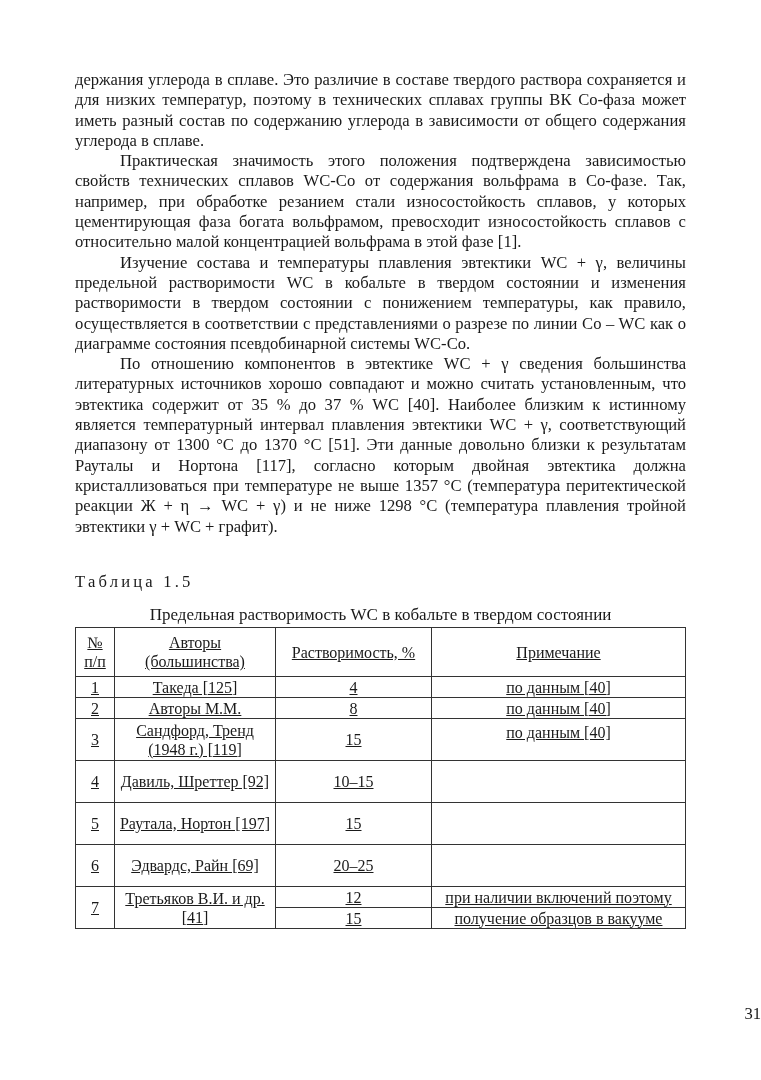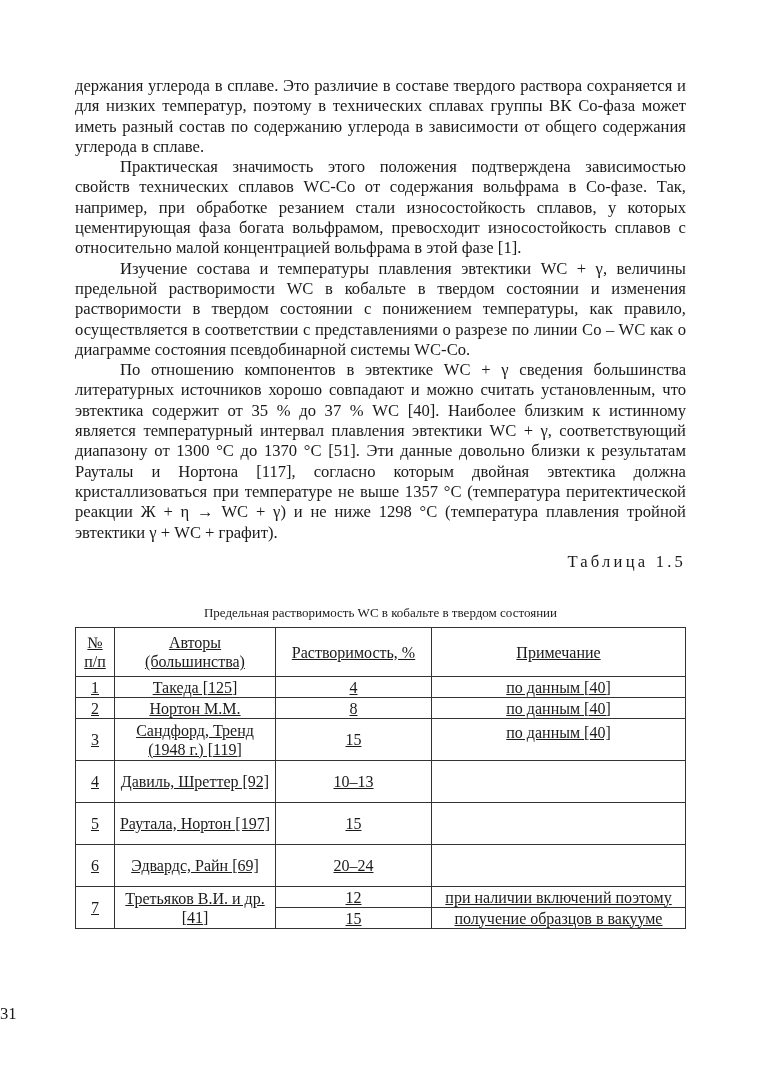--- a/index.html
+++ b/index.html
@@ -1,34 +1,34 @@
 <!DOCTYPE html>
 <html><head>
 <meta charset="utf-8">
 <style>
   html, body { margin: 0; padding: 0; background: #ffffff; }
   body { width: 761px; height: 1080px; position: relative; overflow: hidden;
          font-family: "Liberation Serif", "DejaVu Serif", serif; color: #1a1a1a; }
-  .page { position: absolute; left: 75px; top: 76px; width: 611px; }
+  .page { position: absolute; left: 75px; top: 70px; width: 611px; }
   .para { font-size: 16.6px; line-height: 20.3px; text-align: justify; margin: 0; hyphens: manual; }
   .para.indent { text-indent: 45px; font-family: Liberation Serif, serif; }
-  .table-label { position: absolute; left: 75px; width: 611px; top: 552px; text-align: right;
+  .table-label { position: absolute; left: 75px; width: 611px; top: 572px; 
                  font-size: 16.6px; letter-spacing: 3.2px; }
   .table-caption { position: absolute; left: 75px; width: 611px; top: 605px; text-align: center;
-                   font-size: 13px; }
+                   font-size: 17px; }
   table.data { position: absolute; left: 75px; top: 627px; width: 611px; border-collapse: collapse;
                font-size: 16px; line-height: 19px; text-decoration: underline; }
   table.data td, table.data th { border: 1.5px solid #333; text-align: center; vertical-align: middle;
                font-weight: normal; padding: 0 4px; }
   table.data th { height: 48px; }
   .c1 { width: 30px; } .c2 { width: 152px; } .c3 { width: 147px; }
   .r1 { height: 21px; }
   .r2 { height: 42px; }
   .top-note { vertical-align: top !important; padding-top: 4px !important; }
-  .page-number { position: absolute; left: 0; width: 761px; top: 1004px; text-align: left; font-size: 16.6px; }
+  .page-number { position: absolute; left: 0; width: 761px; top: 1004px; text-align: right; font-size: 16.6px; }
 </style>
 </head>
 <body>
 
 <div class="page">
   <p class="para">держания углерода в сплаве. Это различие в составе твердого раствора сохра­няется и для низких температур, поэтому в технических сплавах группы ВК Со-фаза может иметь разный состав по содержанию углерода в зависимости от общего содержания углерода в сплаве.</p>
   <p class="para indent">Практическая значимость этого положения подтверждена зависимостью свойств технических сплавов WC-Co от содержания вольфрама в Со-фазе. Так, например, при обработке резанием стали износостойкость сплавов, у которых цементирующая фаза богата вольфрамом, превосходит износостойкость спла­вов с относительно малой концентрацией вольфрама в этой фазе [1].</p>
   <p class="para indent">Изучение состава и температуры плавления эвтектики WC + γ, величины предельной растворимости WC в кобальте в твердом состоянии и изменения растворимости в твердом состоянии с понижением температуры, как правило, осуществляется в соответствии с представлениями о разрезе по линии Co – WC как о диаграмме состояния псевдобинарной системы WC-Co.</p>
   <p class="para indent">По отношению компонентов в эвтектике WC + γ сведения большинства литературных источников хорошо совпадают и можно считать установленным, что эвтектика содержит от 35 % до 37 % WC [40]. Наиболее близким к истин­ному является температурный интервал плавления эвтектики WC + γ, соответ­ствующий диапазону от 1300 °С до 1370 °С [51]. Эти данные довольно близки к результатам Рауталы и Нортона [117], согласно которым двойная эвтектика должна кристаллизоваться при температуре не выше 1357 °С (температура пе­ритектической реакции Ж + η → WC + γ) и не ниже 1298 °С (температура плав­ления тройной эвтектики γ + WC + графит).</p>
 </div>
@@ -47,46 +47,46 @@
   </thead>
   <tbody>
     <tr class="r1">
       <td>1</td>
       <td>Такеда [125]</td>
       <td>4</td>
       <td>по данным [40]</td>
     </tr>
     <tr class="r1">
       <td>2</td>
-      <td>Нортон М.М.</td>
+      <td>Авторы М.М.</td>
       <td>8</td>
       <td>по данным [40]</td>
     </tr>
     <tr class="r2">
       <td>3</td>
       <td>Сандфорд, Тренд (1948 г.) [119]</td>
       <td>15</td>
       <td class="top-note">по данным [40]</td>
     </tr>
     <tr class="r2">
       <td>4</td>
       <td>Давиль, Шреттер [92]</td>
-      <td>10–13</td>
+      <td>10–15</td>
       <td></td>
     </tr>
     <tr class="r2">
       <td>5</td>
       <td>Раутала, Нортон [197]</td>
       <td>15</td>
       <td></td>
     </tr>
     <tr class="r2">
       <td>6</td>
       <td>Эдвардс, Райн [69]</td>
-      <td>20–24</td>
+      <td>20–25</td>
       <td></td>
     </tr>
     <tr class="r1">
       <td rowspan="2">7</td>
       <td rowspan="2">Третьяков В.И. и др. [41]</td>
       <td>12</td>
       <td>при наличии включений поэтому</td>
     </tr>
     <tr class="r1">
       <td>15</td>

